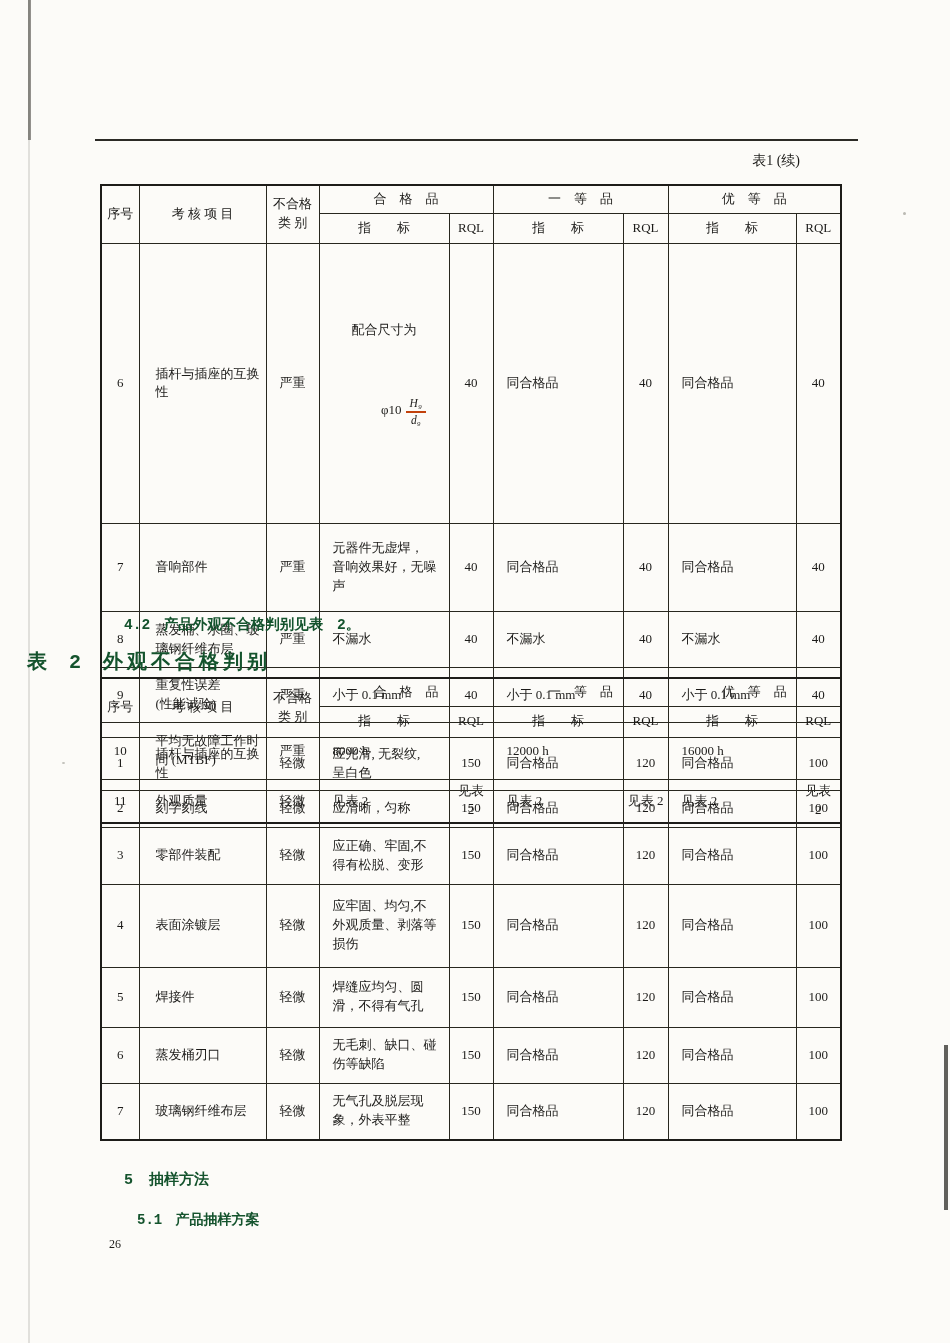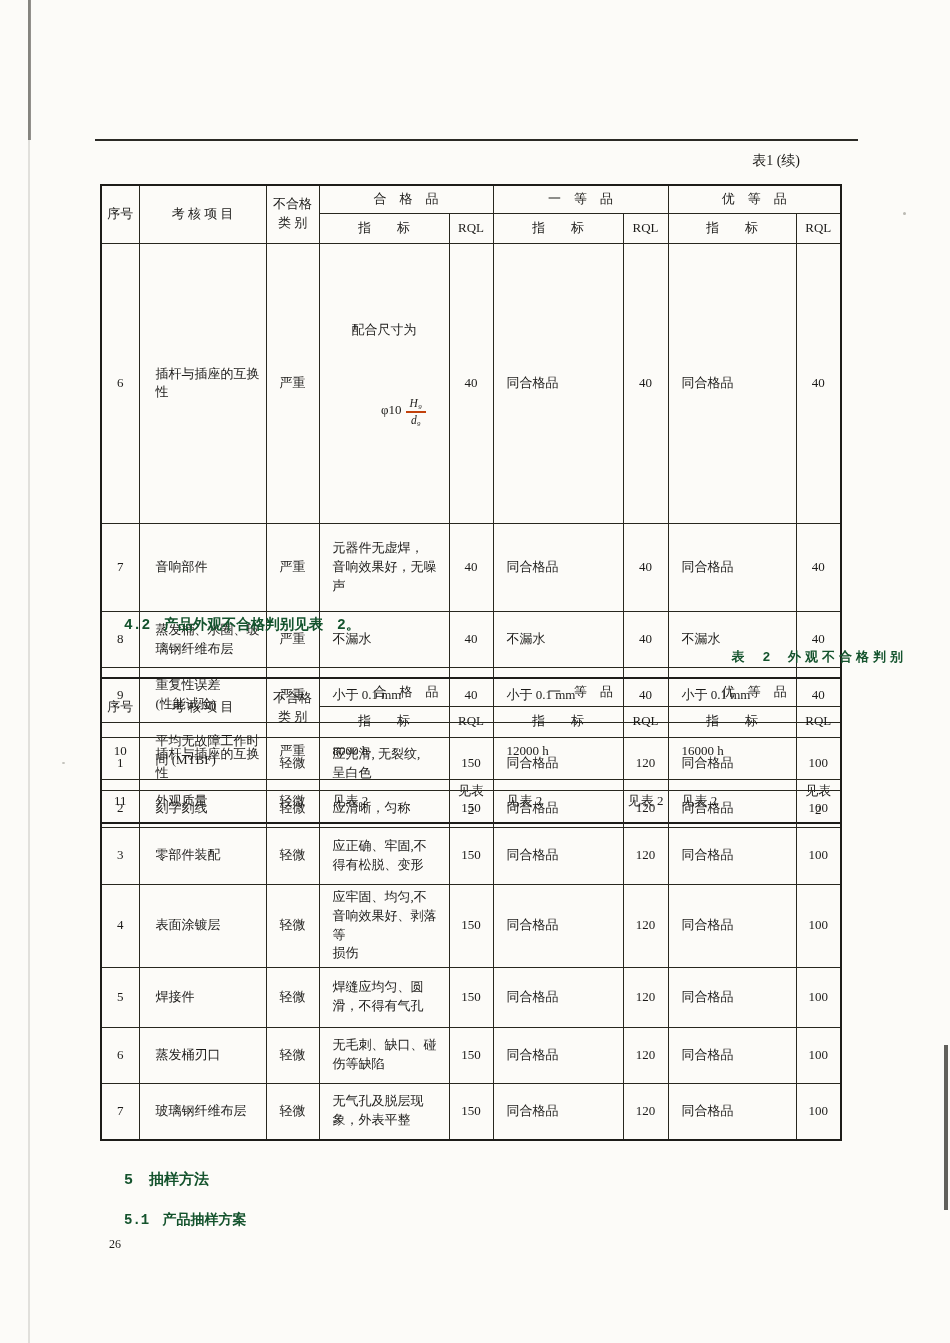--- a/index.html
+++ b/index.html
@@ -56,23 +56,23 @@
     font-style:italic;font-size:11.5px;line-height:1.25;
   }
   .frac .num{display:block;border-bottom:2px solid #c2410c;padding:0 4px;}
   .frac .den{display:block;padding:0 4px;}
 
   .para{
     font-family:Liberation Mono, monospace;
     font-weight:bold;color:#14532d;margin-left:27px;
   }
   .para-42{top:615px;left:97px;font-size:14.5px;word-spacing:5px;}
-  .t2-caption{top:648px;left:0;width:880px;text-align:right;font-size:13px;letter-spacing:4px;word-spacing:2px;}
+  .t2-caption{top:648px;left:0;width:880px;text-align:left;font-size:20px;letter-spacing:4px;word-spacing:2px;}
   .sec-5{top:1170px;left:97px;font-size:15px;word-spacing:7px;}
-  .sec-51{top:1211px;left:97px;font-size:14px;word-spacing:5px;}
+  .sec-51{top:1211px;left:110px;font-size:14px;word-spacing:5px;}
   .page-num{top:1237px;left:109px;font-size:12px;}
 </style>
 </head>
 <body>
 
 <div class="page">
 
   <div class="abs edge-left"></div>
   <div class="abs edge-left-top"></div>
   <div class="abs edge-right"></div>
@@ -269,21 +269,21 @@
       <td>120</td>
       <td class="left">同合格品</td>
       <td>100</td>
     </tr>
 
     <tr style="height:83px">
       <td>4</td>
       <td class="item">表面涂镀层</td>
       <td>轻微</td>
       <td class="left">应牢固、均匀,不
-音响效果好、剥落等
+外观质量、剥落等
 损伤</td>
       <td>150</td>
       <td class="left">同合格品</td>
       <td>120</td>
       <td class="left">同合格品</td>
       <td>100</td>
     </tr>
 
     <tr style="height:60px">
       <td>5</td>

